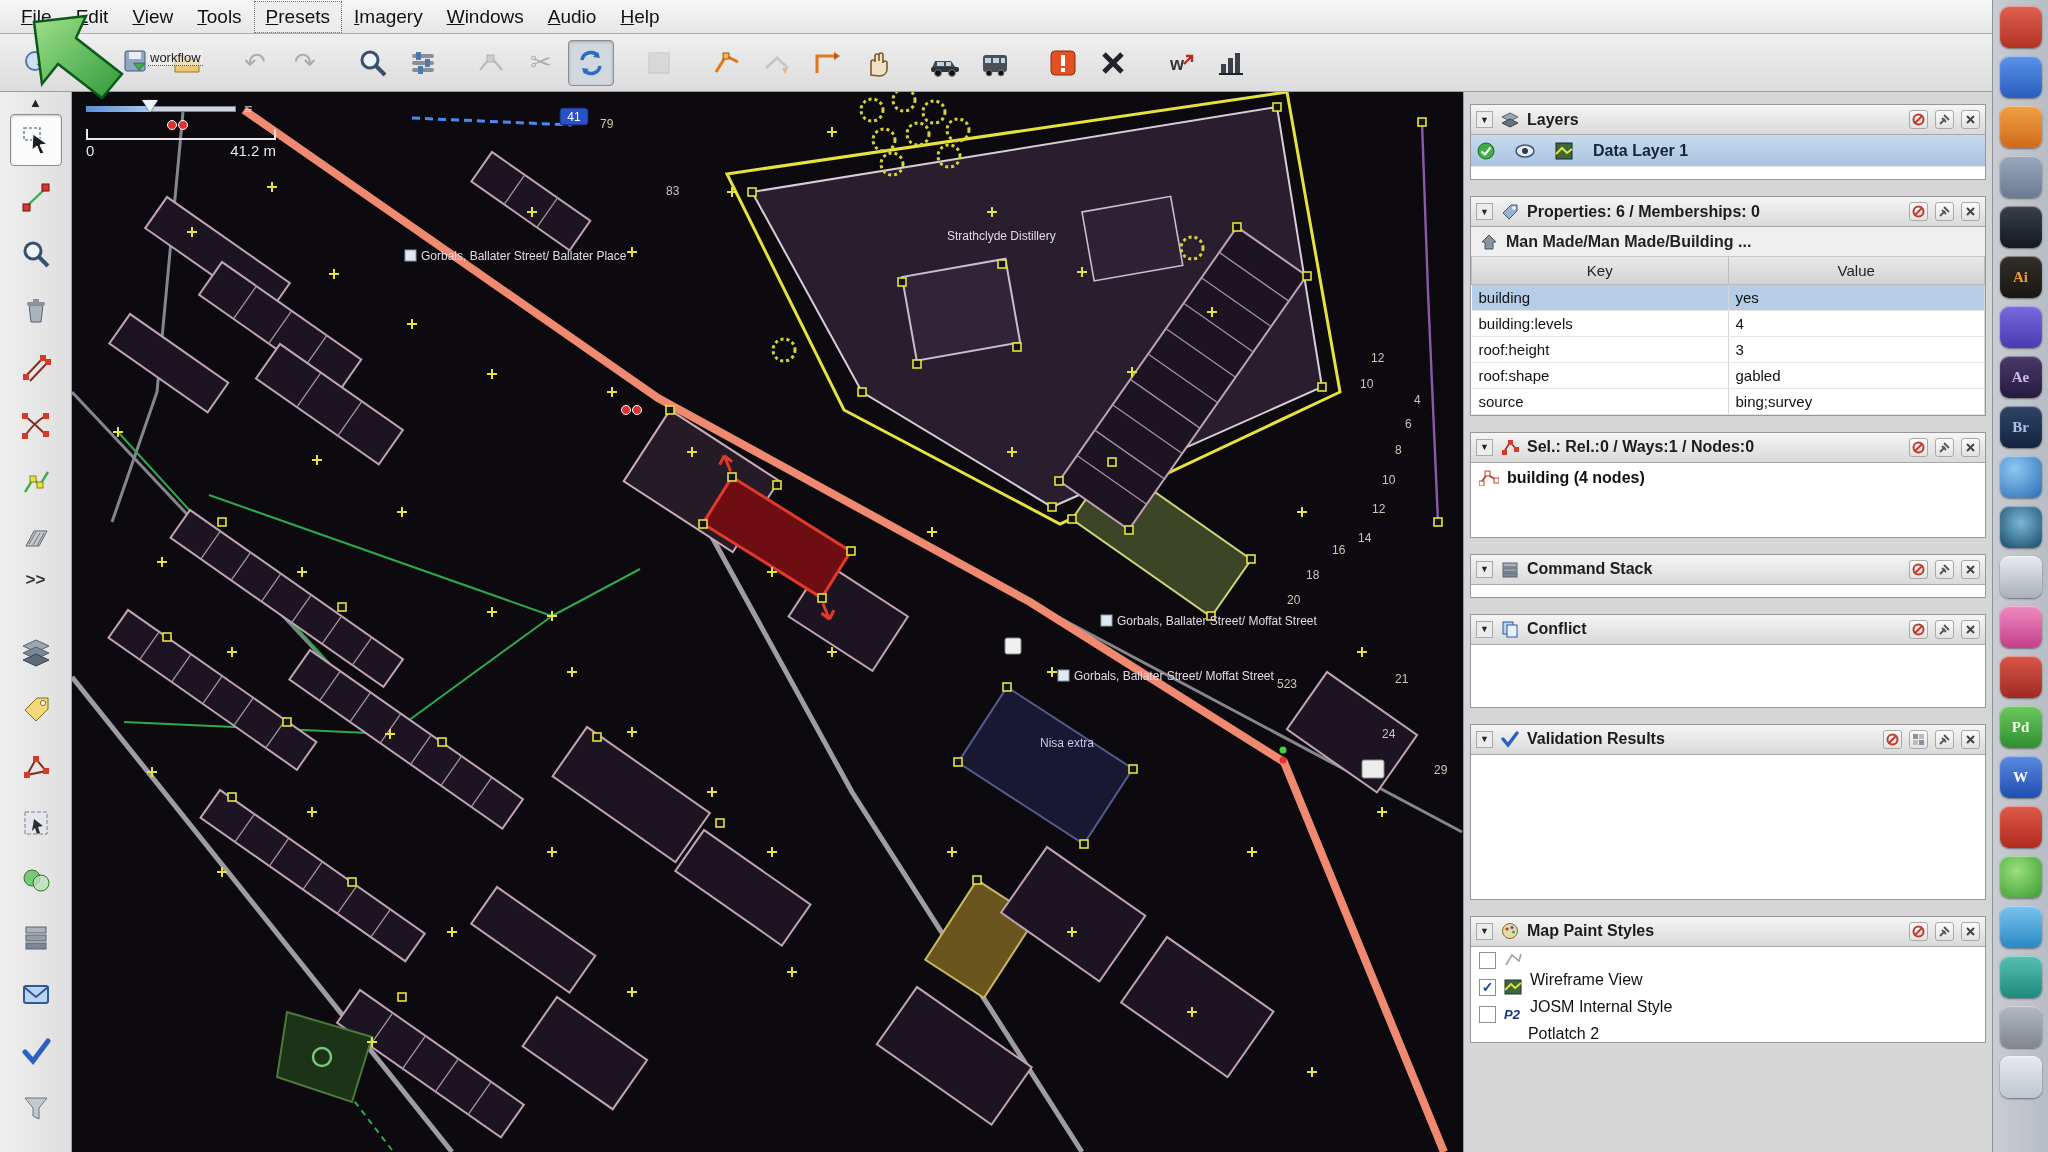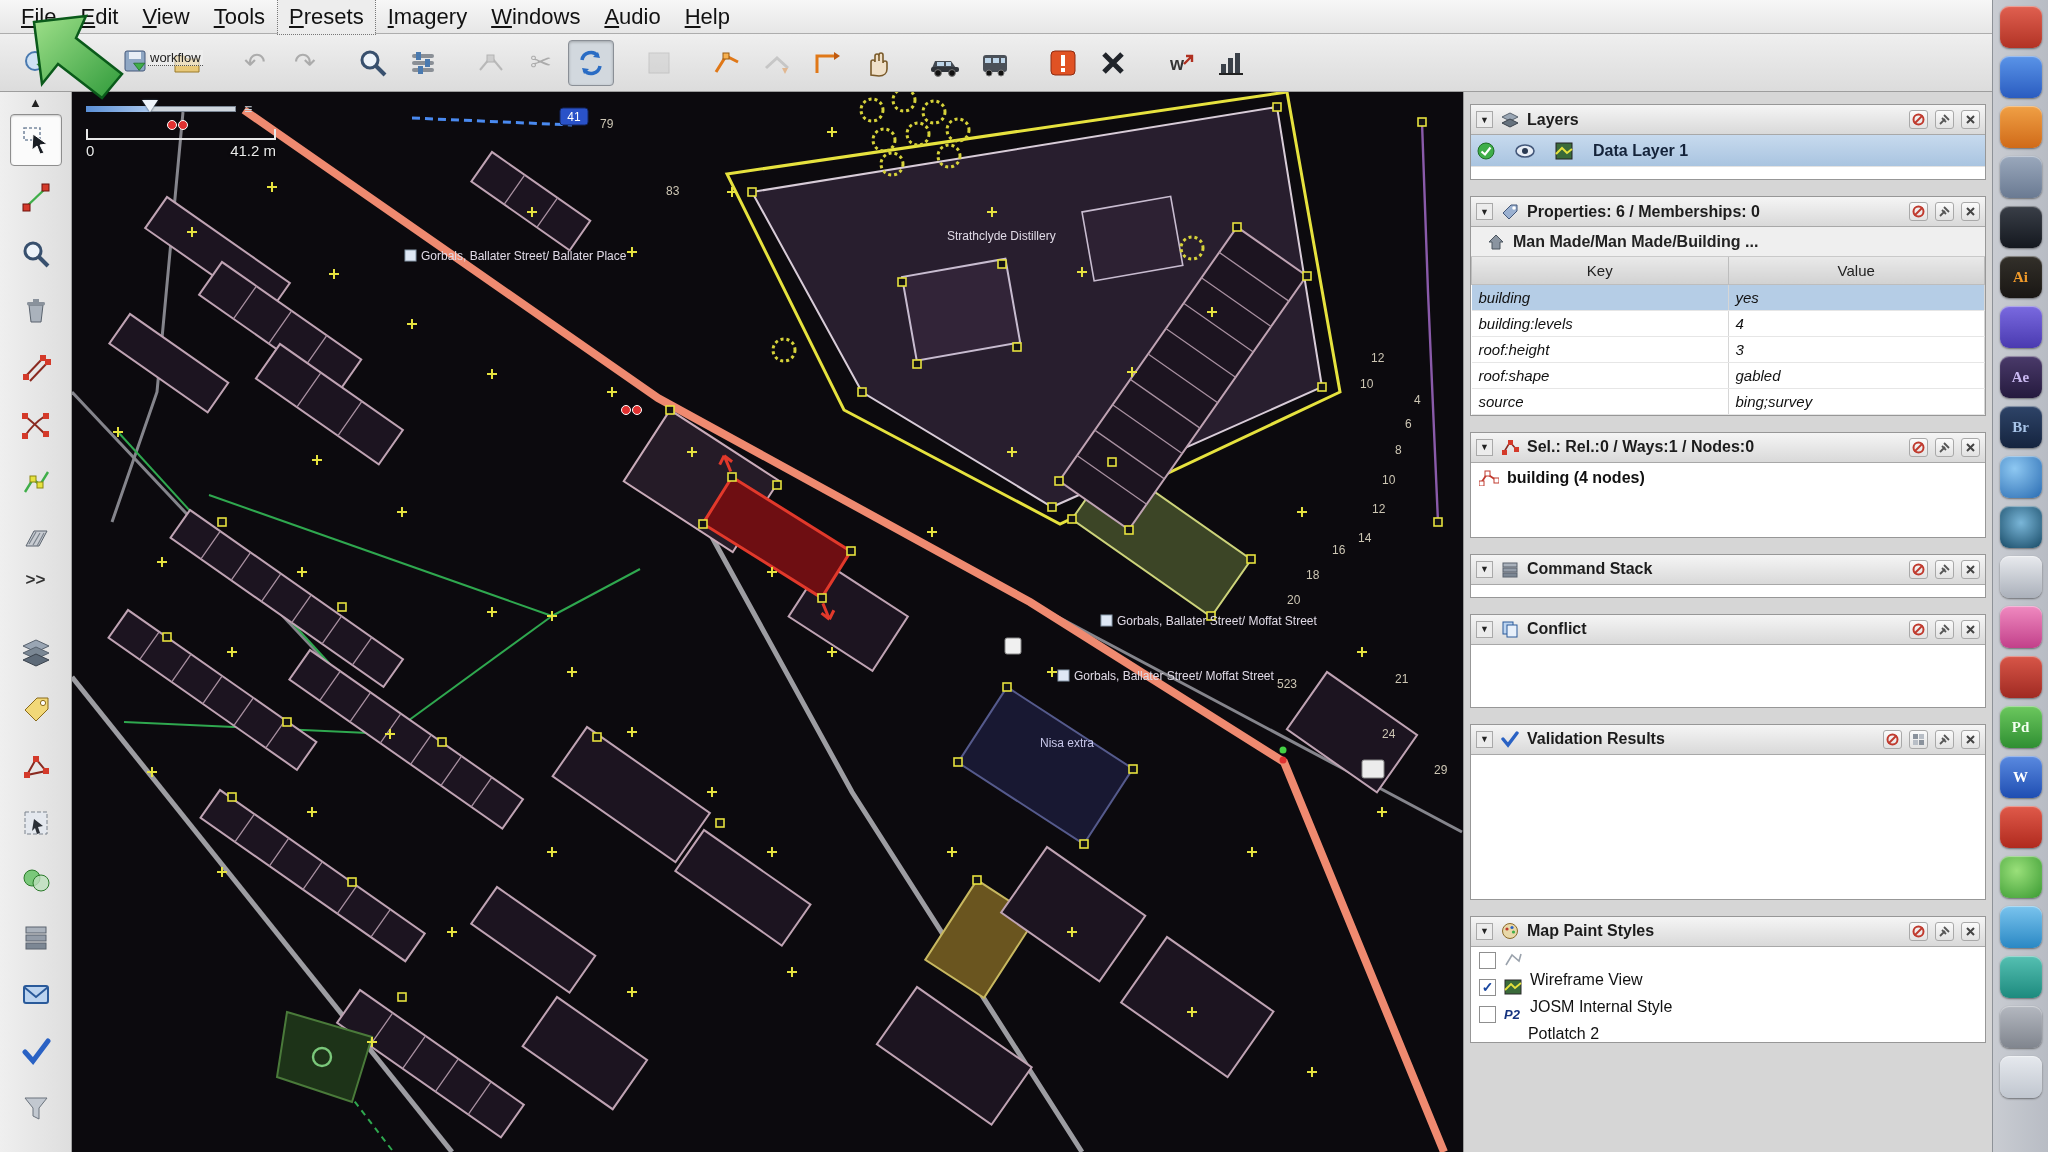--- a/index.html
+++ b/index.html
@@ -4,21 +4,21 @@
 <style>
   * { margin:0; padding:0; box-sizing:border-box; }
   html,body { width:2048px; height:1152px; overflow:hidden; background:#d0d0d0;
     font-family:"Liberation Sans", sans-serif; }
   #app { position:relative; width:2048px; height:1152px; }
 
   
   #menubar { position:absolute; left:0; top:0; width:1992px; height:34px;
     background:linear-gradient(#f7f7f7,#e6e6e6); border-bottom:1px solid #adadad;
     display:flex; align-items:center; padding-left:10px; gap:2px; z-index:30; }
-  .menu-item { display:inline-block; font-size:22px; color:#111; padding:4px 11px; cursor:default; }
+  .menu-item { display:inline-block; font-size:19px; color:#111; padding:4px 11px; cursor:default; }
   .menu-item::first-letter { text-decoration:underline; }
   .menu-item.focused { outline:1px dotted #777; background:#ededed; }
 
   
   #toolbar { position:absolute; left:0; top:34px; width:1992px; height:58px;
     background:linear-gradient(#efefef,#dcdcdc); border-bottom:1px solid #9d9d9d;
     display:flex; align-items:center; padding-left:14px; gap:4px; z-index:20; }
   .tbtn { width:46px; height:46px; border-radius:4px; display:flex; align-items:center;
     justify-content:center; border:1px solid transparent; }
   .tbtn.disabled { opacity:.4; }
@@ -87,28 +87,28 @@
     display:flex; align-items:center; justify-content:center; font-size:9px; color:#222; flex:none; }
   .picon { width:20px; height:20px; flex:none; display:flex; align-items:center; justify-content:center; }
 
   
   .layer-row { height:32px; display:flex; align-items:center; gap:20px; padding:13px 6px;
     background:linear-gradient(#c7daee,#a9c4e0); border-bottom:1px solid #e2e2e2; }
   .layer-row .lname { font-size:16px; font-weight:bold; color:#14233a; }
   .layers-body-pad { height:12px; background:#fff; }
 
   
-  .preset-row { height:30px; display:flex; align-items:center; gap:8px; padding:0 16px;
+  .preset-row { height:30px; display:flex; align-items:center; gap:8px; padding:0 9px;
     background:#efefef; border-bottom:1px solid #c9c9c9; }
   .preset-row span.ptext { font-size:16px; font-weight:bold; color:#222; }
   table.props { width:100%; border-collapse:collapse; table-layout:fixed; }
   table.props th { background:linear-gradient(#e9e9e9,#d2d2d2); font-size:15px; font-weight:normal;
     color:#222; height:27px; border:1px solid #bdbdbd; border-top:none; }
   table.props td { font-size:15px; color:#111; height:26px; padding:0 7px;
-    border-right:1px solid #d6d6d6; border-bottom:1px solid #e6e6e6; overflow:hidden; white-space:nowrap;font-style:italic; }
+    border-right:1px solid #d6d6d6; border-bottom:1px solid #e6e6e6; overflow:hidden; white-space:nowrap; }
   tr.sel td { background:#b5cde6; }
 
   
   .sel-row { display:flex; align-items:center; gap:8px; padding:6px 8px; }
   .sel-row .stext { font-size:16px; font-weight:bold; color:#111; }
   .sel-body { height:74px; background:#fff; }
   .empty-body { background:#fff; }
 
   
   .style-row { height:27px; display:flex; align-items:center; gap:8px; padding:0 8px; background:#fff; }

